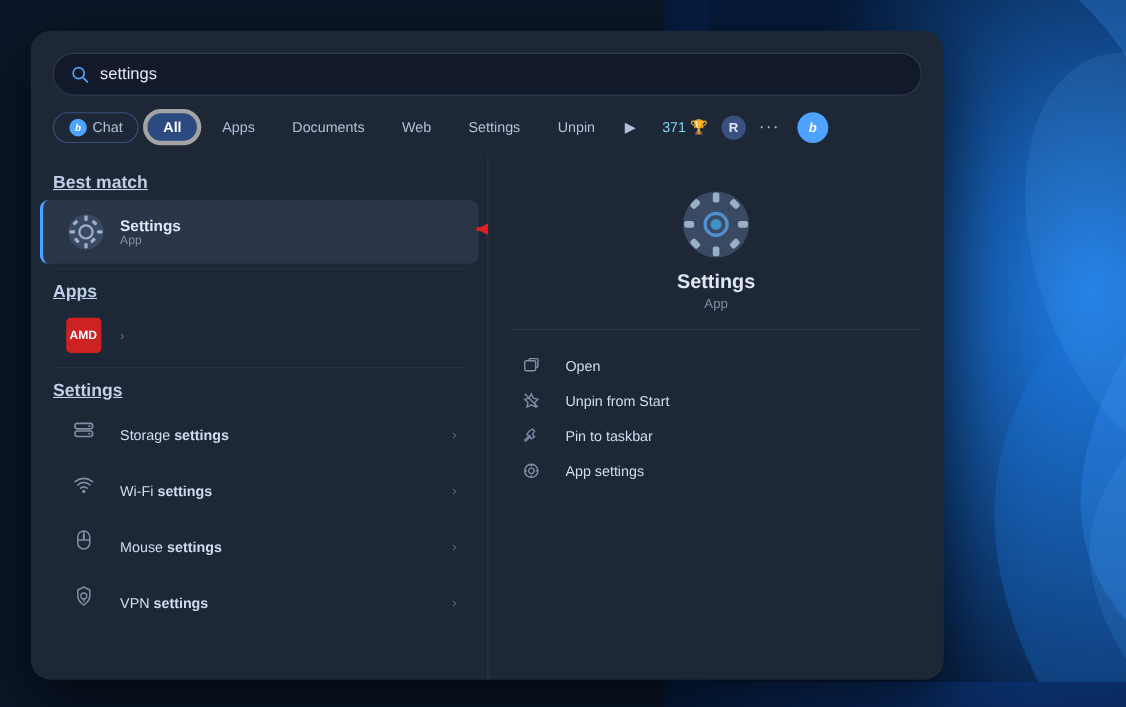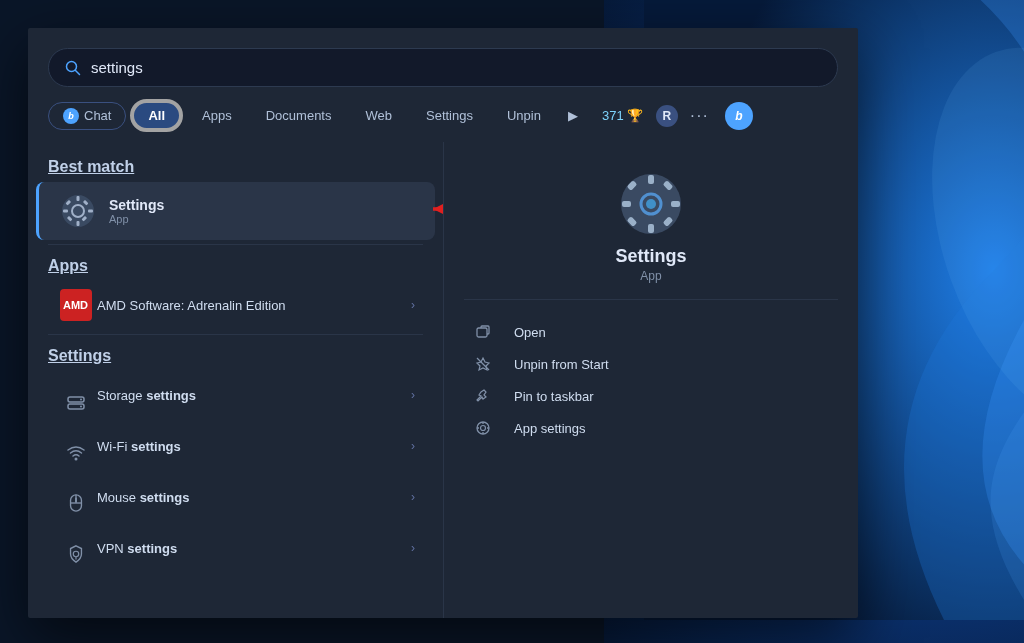--- a/index.html
+++ b/index.html
@@ -30,21 +30,21 @@
     }
 
     
     .start-menu {
       position: absolute;
       top: 28px;
       left: 28px;
       width: 830px;
       height: 590px;
       background: #1e2736;
-      border-radius: 2px;
+      border-radius: 18px;
       overflow: hidden;
       box-shadow: 0 20px 60px rgba(0,0,0,0.6);
     }
 
     
     .search-bar {
       margin: 20px 20px 12px 20px;
       background: #12192a;
       border-radius: 24px;
       border: 1px solid #2d3a50;
@@ -232,23 +232,23 @@
       align-items: center;
       padding: 9px 20px;
       cursor: pointer;
       border-radius: 6px;
       margin: 1px 8px;
     }
     .list-item-icon {
       width: 39px;
       height: 32px;
       display: flex;
-      align-items: flex-end;
-      justify-content: center;
-      margin-right: 2px;
+      align-items: flex-start;
+      justify-content: center;
+      margin-right: 14px;
       color: #8090a8;
       font-size: 16px;
     }
     .list-item-text {
       flex: 1;
       font-size: 13px;
       color: #d0ddf0;
     }
     .list-item-text .bold {
       font-weight: 700;
@@ -442,21 +442,20 @@
       </div>
 
       <div class="divider"></div>
 
       <div class="section-label">Apps</div>
 
       <div class="list-item">
         <div class="list-item-icon">
           <div class="amd-icon">AMD</div>
         </div>
-        <span class="list-item-text">AMD Software: Adrenalin Edition</span>
         <span class="list-item-chevron">›</span>
       </div>
 
       <div class="divider"></div>
 
       <div class="section-label">Settings</div>
 
       <div class="list-item">
         <div class="list-item-icon">
           <svg width="20" height="20" viewBox="0 0 20 20" fill="none" xmlns="http://www.w3.org/2000/svg">

